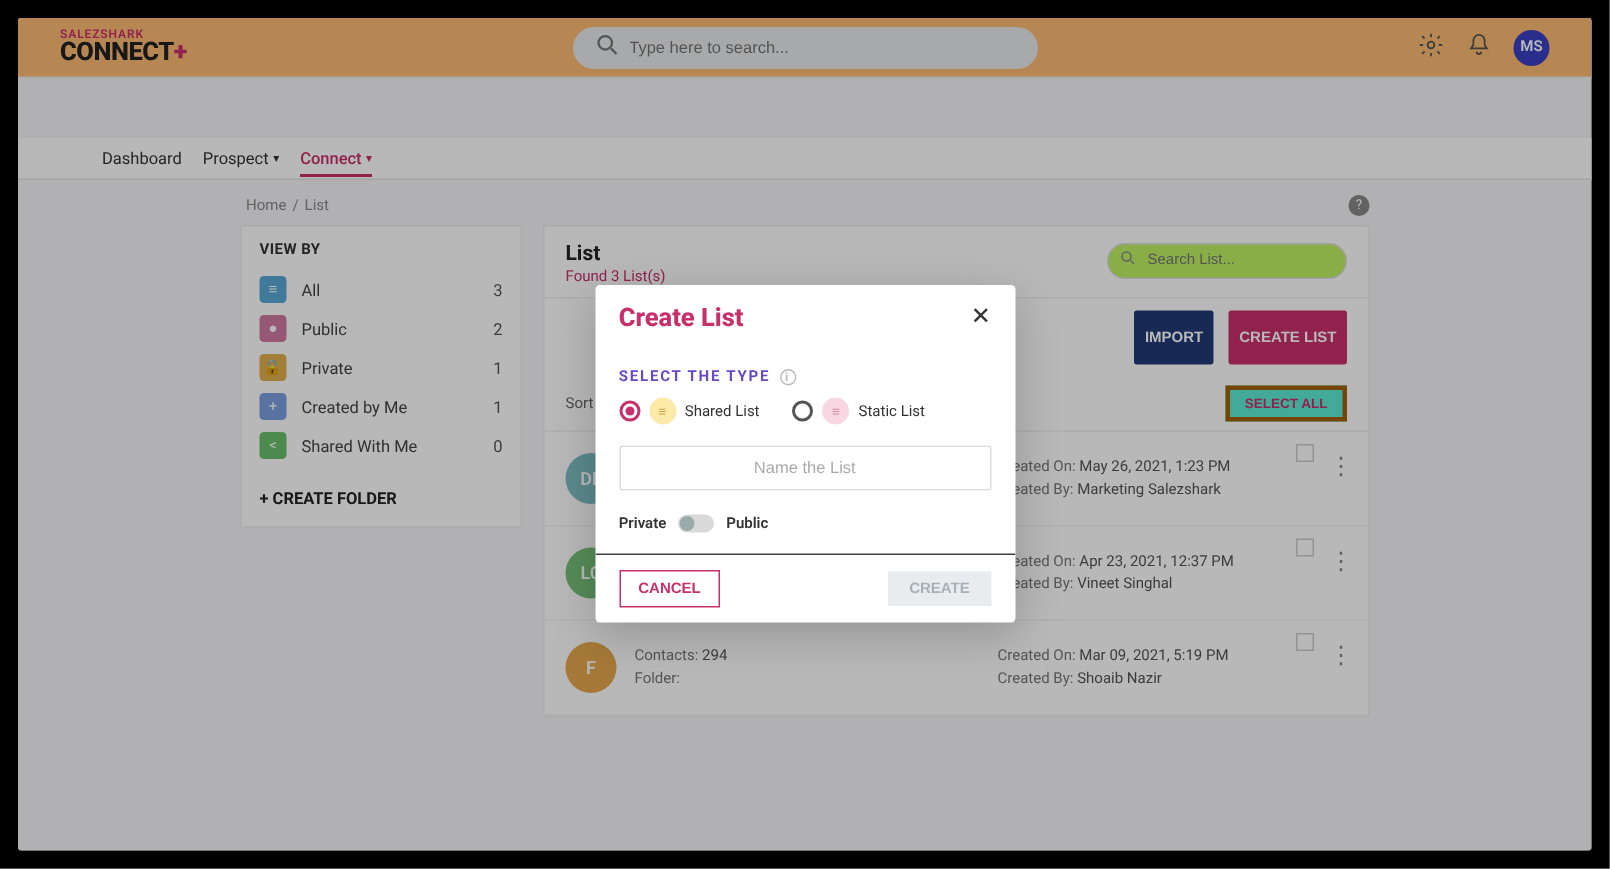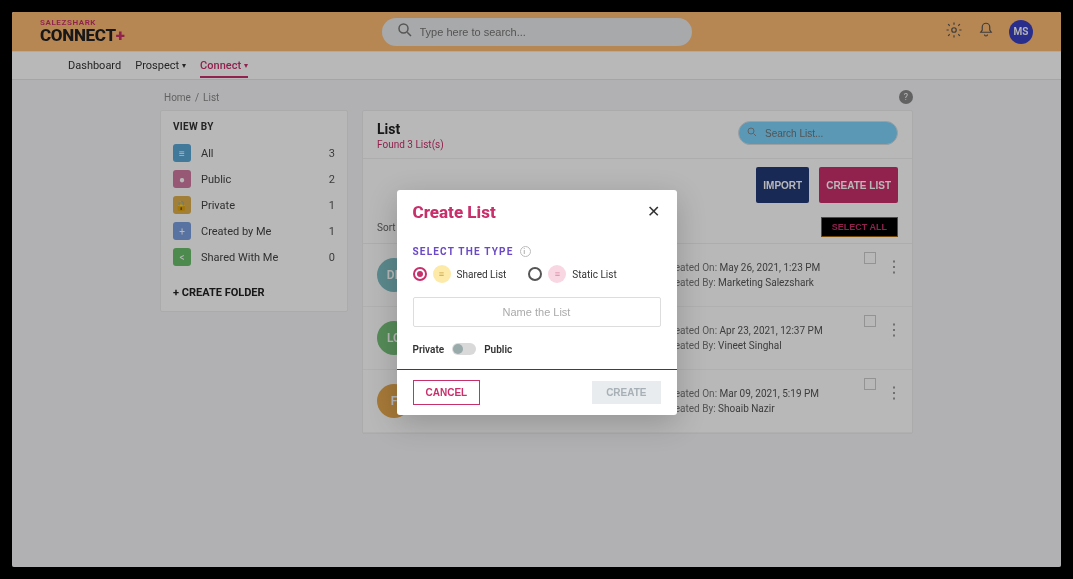--- a/index.html
+++ b/index.html
@@ -82,20 +82,21 @@
   
   .navrow {
     height:28px;
     background:#fff;
     display:flex;
     align-items:center;
     gap:14px;
     padding:0 56px;
     border-bottom:1px solid #e5e5e5;
     font-size:11px;
+    margin-top:40px;
   }
   .navitem { color:#333; display:flex; align-items:center; gap:3px; cursor:pointer;}
   .navitem.active { color:#c8306b; font-weight:500; border-bottom:2px solid #c8306b; padding-bottom:4px; margin-bottom:-6px;}
   .caret { font-size:8px; }
 
   .content {
     display:flex;
     flex-direction:column;
     padding:10px 0 0 0;
   }
@@ -176,21 +177,21 @@
   .mh-title { font-size:14px; font-weight:700; color:#222; }
   .mh-sub { font-size:10px; color:#c8306b; margin-top:2px;}
   .mh-search-wrap { margin-left:auto; position:relative; }
   .mh-search {
     width:160px; height:24px; border-radius:12px;
     border:1px solid #ddd;
     font-size:10px;
     padding:0 10px 0 26px;
     outline:none;
     color:#555;
-    background:#7dd3fc;
+    background:#bef264;
   }
   .mh-search-wrap .sicon {
     position:absolute; left:8px; top:5px; font-size:11px; color:#888;
   }
 
   .action-row {
     display:flex;
     justify-content:flex-end;
     gap:10px;
     padding:8px 14px;
@@ -211,26 +212,26 @@
   .sort-row {
     display:flex;
     align-items:center;
     padding:6px 14px;
     font-size:10px;
     color:#666;
     border-bottom:1px solid #f0f0f0;
   }
   .select-all {
     margin-left:auto;
-    border:1px solid #a16207;
+    border:3px solid #a16207;
     color:#c8306b;
     font-size:9px;
     font-weight:600;
     padding:4px 10px;
-    background:#000000;
+    background:#5eead4;
     cursor:pointer;
   }
 
   .item {
     display:flex;
     padding:14px 14px;
     border-bottom:1px solid #f4f4f4;
     position:relative;
   }
   .item .circle {

